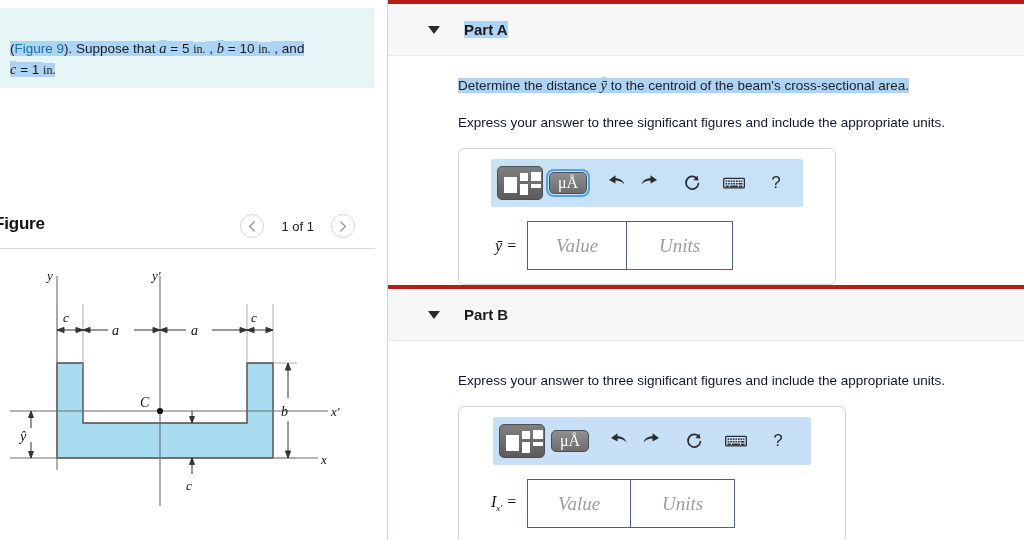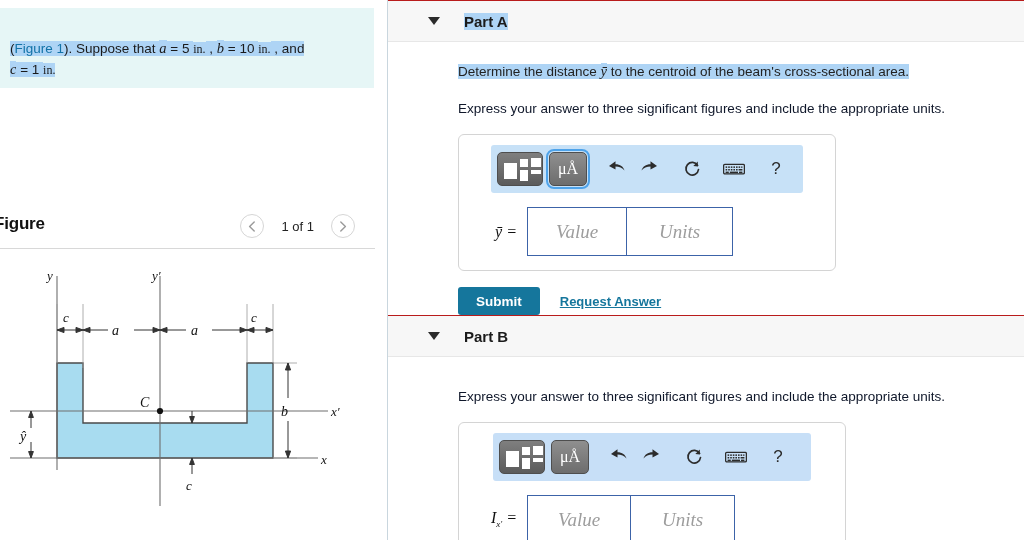--- a/index.html
+++ b/index.html
@@ -61,23 +61,23 @@
     position: absolute; left: 0; top: 258px; width: 375px; height: 282px;
     background: #fff;
   }
 
   
   #right-panel {
     position: absolute; left: 388px; top: 0; width: 636px; height: 540px;
     background: #fff; overflow: hidden;
   }
   .part-header {
-    position: relative; width: 636px; height: 42px;
+    position: relative; width: 636px; height: 56px;
     background: #f7f7f7;
-    border-top: 1px solid #b91c1c; border-bottom: 1px solid #e7e7e7;
+    border-top: 4px solid #b91c1c; border-bottom: 1px solid #e7e7e7;
     display: flex; align-items: center;
   }
   .caret {
     width: 0; height: 0; margin-left: 40px; margin-right: 24px;
     border-left: 6.5px solid transparent;
     border-right: 6.5px solid transparent;
     border-top: 8px solid #2b2b2b;
   }
   .part-label { font-size: 15px; font-weight: bold; color: #1b1b1b; }
 
@@ -108,21 +108,21 @@
     position: relative; flex: 0 0 auto; margin-right: 6px;
   }
   .tmpl-btn i { position: absolute; background: #fff; display:block; }
   .t1 { left: 6px; top: 10px; width: 13px; height: 16px; }
   .t2 { left: 22px; top: 6px; width: 8px; height: 8px; }
   .t3 { left: 33px; top: 5px; width: 10px; height: 9px; }
   .t4 { left: 33px; top: 17px; width: 10px; height: 4px; }
   .t5 { left: 22px; top: 17px; width: 8px; height: 11px; }
 
   .mu-btn {
-    width: 38px; height: 34px; border-radius: 5px;
+    width: 38px; height: 22px; border-radius: 5px;
     background: linear-gradient(#8f8f8f, #6d6d6d);
     border: 1px solid #4e4e4e;
     color: #fff; flex: 0 0 auto;
     display: flex; align-items: center; justify-content: center;
     font-family: "Liberation Serif", serif; font-size: 16px;
     margin-right: 12px;
   }
   .mu-btn.selected { outline: 2px solid #4ea3ea; outline-offset: 1px; }
 
   .tool-icon {
@@ -170,21 +170,21 @@
 </head>
 <body>
 
 <div id="root">
 
   <div id="left-panel">
 
     <div id="question-box">
       <div id="question-text">
         <br>
-        <span class="sel">(</span><a class="figlink sel" href="#">Figure 1</a><span class="sel">). Suppose that </span><span class="mvar sel">a</span><span class="sel"> = 5 </span><span class="mupr sel">in.</span><span class="sel"> , </span><span class="mvar sel">b</span><span class="sel"> = 10 </span><span class="mupr sel">in.</span><span class="sel"> , and</span><br>
+        <span class="sel">(</span><a class="figlink sel" href="#">Figure 9</a><span class="sel">). Suppose that </span><span class="mvar sel">a</span><span class="sel"> = 5 </span><span class="mupr sel">in.</span><span class="sel"> , </span><span class="mvar sel">b</span><span class="sel"> = 10 </span><span class="mupr sel">in.</span><span class="sel"> , and</span><br>
         <span class="mvar sel">c</span><span class="sel"> = 1 </span><span class="mupr sel">in.</span>
       </div>
     </div>
 
     <div id="figure-header">
       <div id="figure-title">Figure</div>
       <div id="figure-nav">
         <div class="navbtn">
           <svg width="8" height="11" viewBox="0 0 8 11">
             <path d="M6.2 0.9 L1.6 5.5 L6.2 10.1" fill="none" stroke="#9a9a9a" stroke-width="1.4" stroke-linecap="round" stroke-linejoin="round"></path>
@@ -352,24 +352,20 @@
           </div>
         </div>
 
         <div class="answer-row">
           <div class="ans-label">ȳ =</div>
           <div class="ans-input ans-value">Value</div>
           <div class="ans-input ans-units">Units</div>
         </div>
       </div>
 
-      <div class="submit-row">
-        <button id="submit-button">Submit</button>
-        <span id="request-answer-link">Request Answer</span>
-      </div>
     </div>
 
     <div class="part-header" style="">
       <div class="caret"></div>
       <div class="part-label">Part B</div>
     </div>
 
     <div class="part-body">
       <div class="instruct">Express your answer to three significant figures and include the appropriate units.</div>
 

